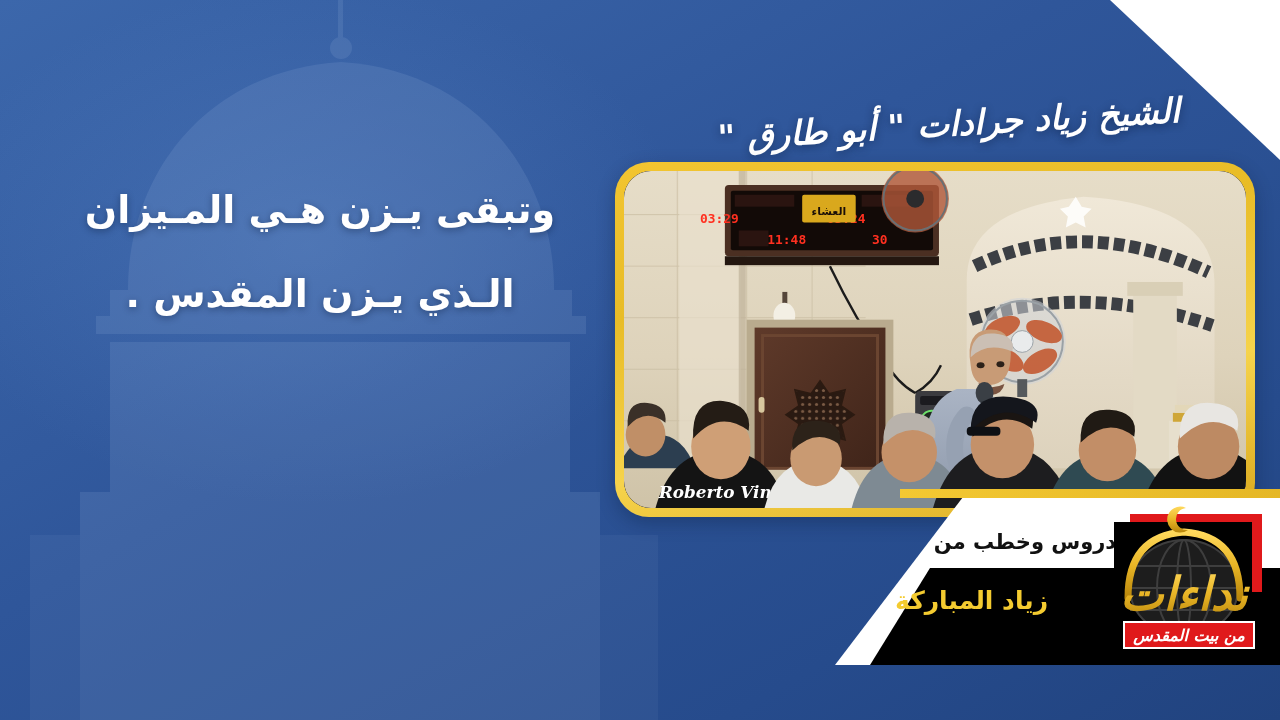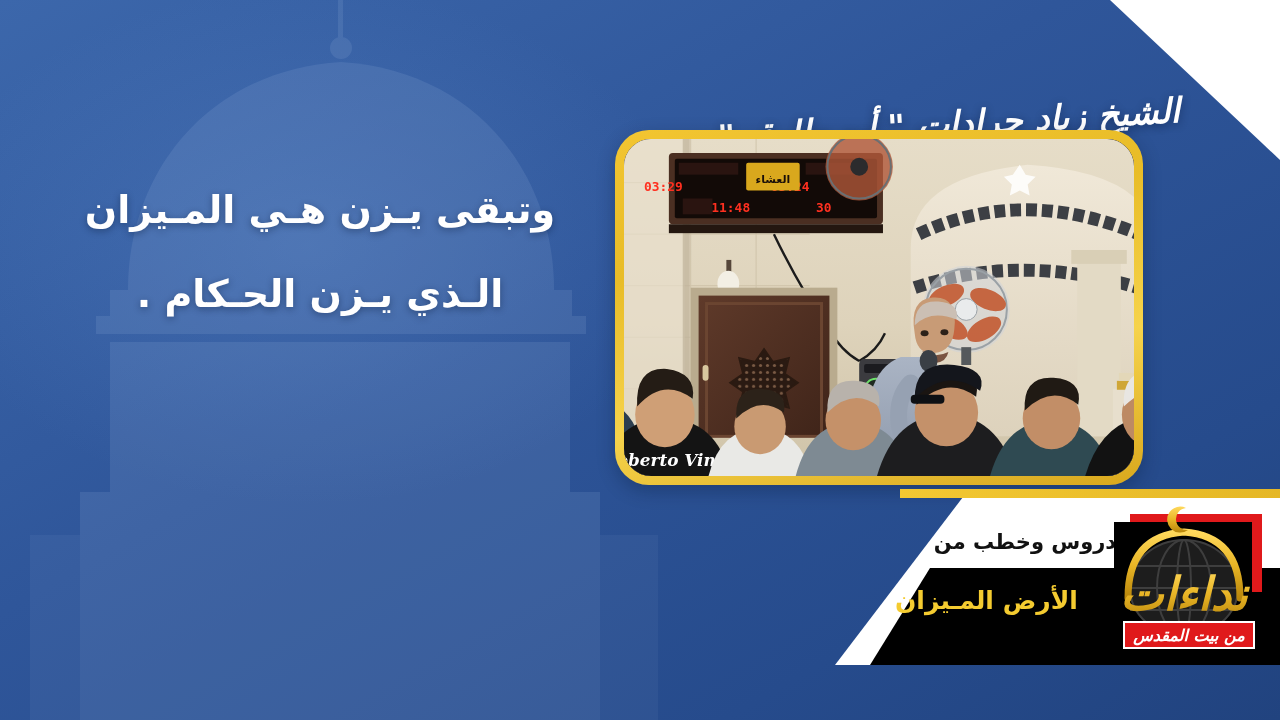--- a/index.html
+++ b/index.html
@@ -58,21 +58,21 @@
     font-size:34px;
     letter-spacing:1px;
     white-space:nowrap;
     text-shadow:0 2px 8px rgba(8,22,50,.45);
     transform:rotate(-3.4deg);
     transform-origin:100% 50%;
   }
 
   
   .photo-card{
-    position:absolute;left:615px;top:130px;width:528px;height:355px;
+    position:absolute;left:615px;top:162px;width:640px;height:355px;
     border-radius:34px;
     padding:9px;
     background:linear-gradient(168deg,#f2c531 0%,#e8bc27 32%,#f6d34b 66%,#d9a81d 100%);
     box-shadow:0 6px 18px rgba(8,22,50,.30);
     box-sizing:border-box;
   }
   .photo-inner{
     position:relative;width:100%;height:100%;
     border-radius:27px;overflow:hidden;
     background:#171310;
@@ -150,21 +150,21 @@
       </g>
     </svg>
   </div>
 
   <div class="wedge-tr"></div>
 
   <div class="speaker-name">الشيخ زياد جرادات " أبو طارق "</div>
 
   <div class="quote">
     <span class="ln ln1">وتبقى يـزن هـي المـيزان</span>
-    <span class="ln ln2">الـذي يـزن الحـكام .</span>
+    <span class="ln ln2">الـذي يـزن المقدس .</span>
   </div>
 
   <div class="photo-card">
     <div class="photo-inner">
       <div class="photo">
         <svg viewBox="0 0 640 340" xmlns="http://www.w3.org/2000/svg" preserveAspectRatio="xMidYMid slice">
           <defs>
             <linearGradient id="stone" x1="0" y1="0" x2="0" y2="1">
               <stop offset="0%" stop-color="#e6ddc8"></stop>
               <stop offset="55%" stop-color="#ded3bb"></stop>
@@ -339,21 +339,21 @@
     </div>
   </div>
 
   <div class="brand-white"></div>
   <div class="brand-yellow-strip"></div>
   <div class="brand-black"></div>
 
   <div class="brand-line1">دروس وخطب من</div>
 
   <div class="brand-line2">
-    <span>الأرض المـيزان</span>
+    <span>زياد المباركة</span>
   </div>
 
   <div class="logo">
     <svg viewBox="0 0 166 160" xmlns="http://www.w3.org/2000/svg">
       <defs>
         <linearGradient id="gold" x1="0" y1="0" x2="0" y2="1">
           <stop offset="0%" stop-color="#ffd95c"></stop>
           <stop offset="50%" stop-color="#e9b526"></stop>
           <stop offset="100%" stop-color="#b8860b"></stop>
         </linearGradient>

